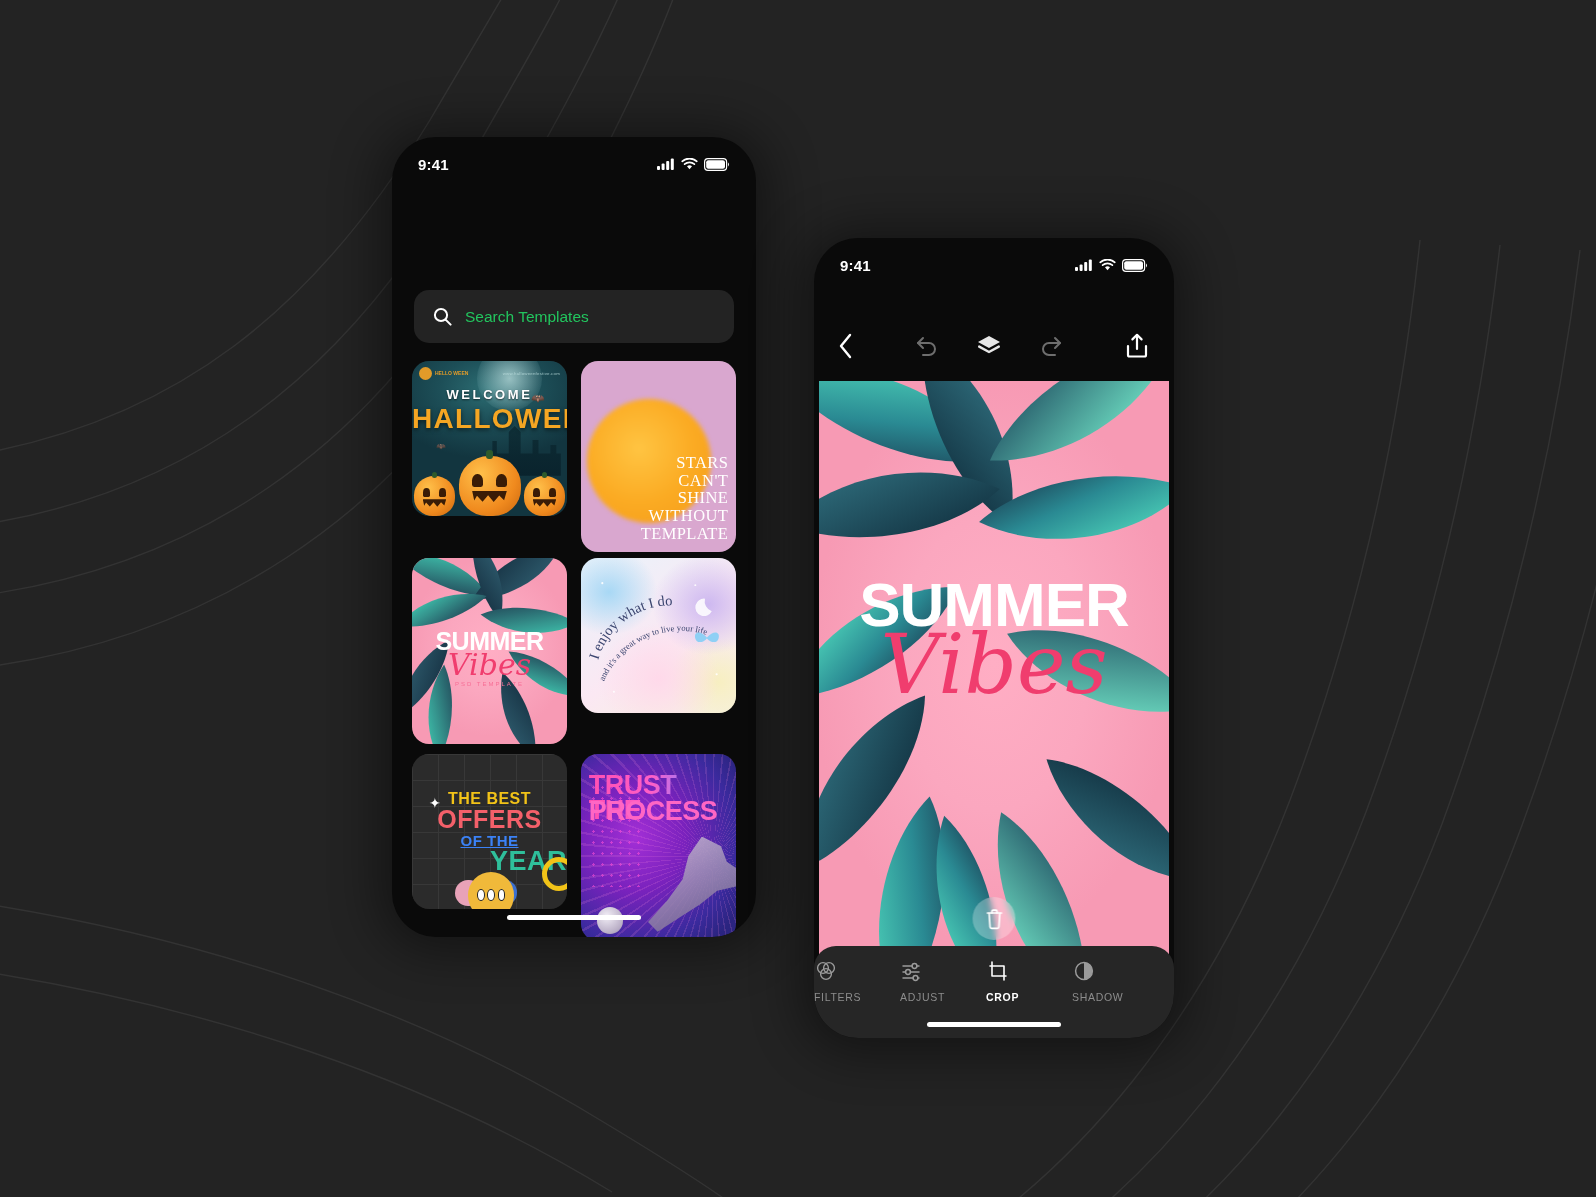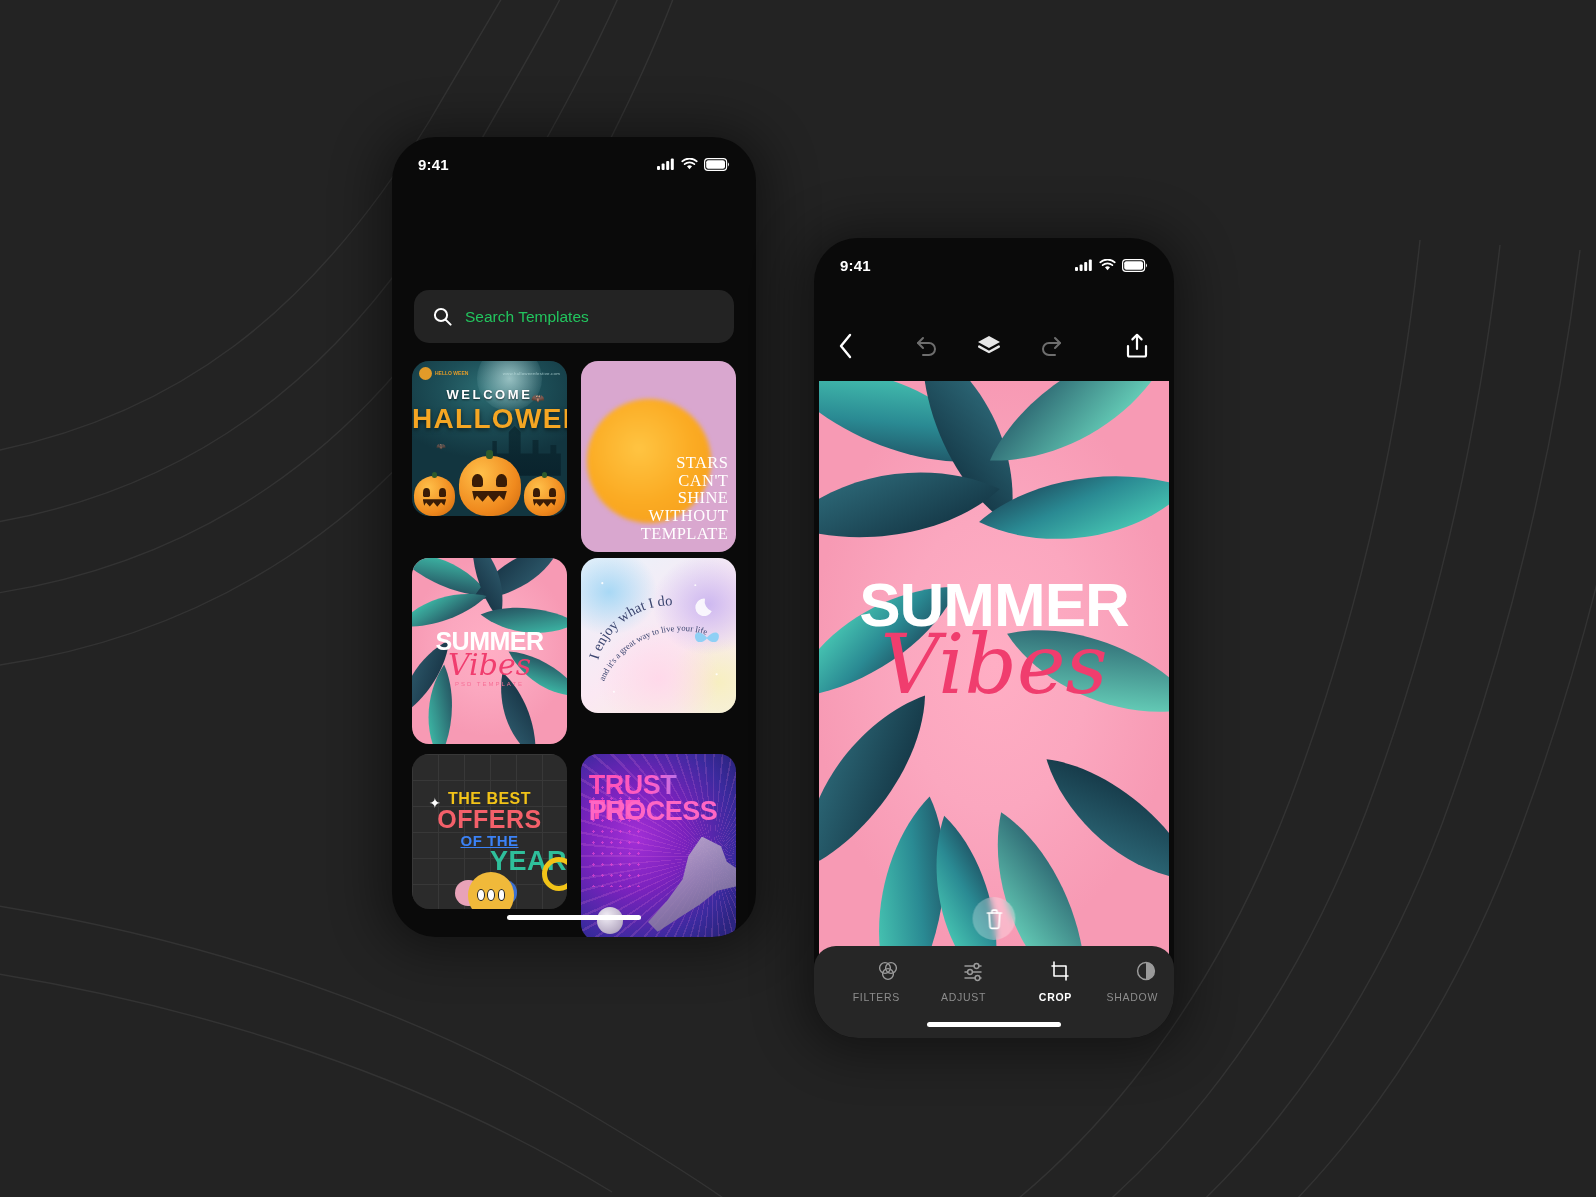--- a/index.html
+++ b/index.html
@@ -176,21 +176,21 @@
     width:43px; height:43px; border-radius:50%;
     background: rgba(255,255,255,.28); backdrop-filter: blur(3px);
     display:flex; align-items:center; justify-content:center;
   }
 
   .bottom-bar {
     position:absolute; left:0; right:0; bottom:0; height:92px;
     background:#262626; border-radius:22px 22px 0 0;
     display:flex; align-items:flex-start; padding-top:14px;
   }
-  .bb-item { flex:1 0 auto; width:86px; display:flex; flex-direction:column; align-items:flex-end; gap:9px; }
+  .bb-item { flex:1 0 auto; width:86px; display:flex; flex-direction:column; align-items:flex-start; gap:9px; }
   .bb-label { font-size:10.5px; letter-spacing:.7px; color:#8d8d8d; }
   .bb-item.active .bb-label { color:#fff; font-weight:700; }
   .bb-item.active svg { stroke:#fff; }
 
   .home-indicator {
     position:absolute; left:50%; transform:translateX(-50%); bottom:11px;
     width:134px; height:5px; border-radius:3px; background:#fff;
   }
   #phone-discover .home-indicator { bottom:17px; background:#fff; }
 </style>

